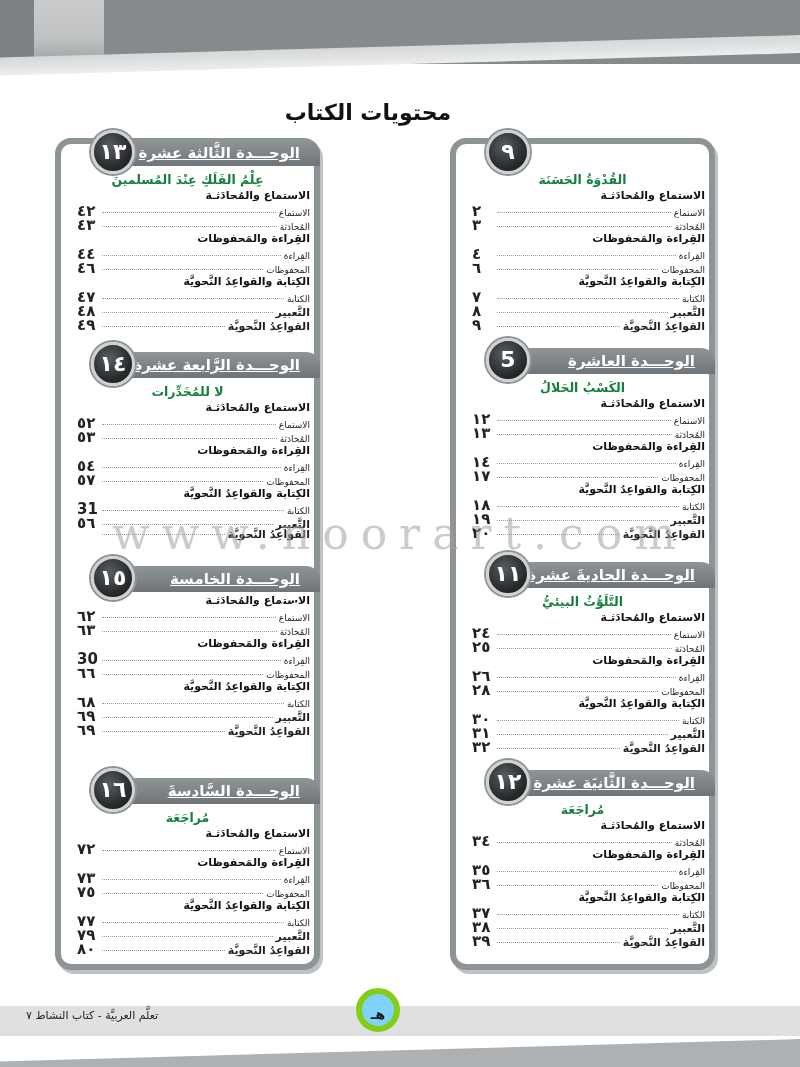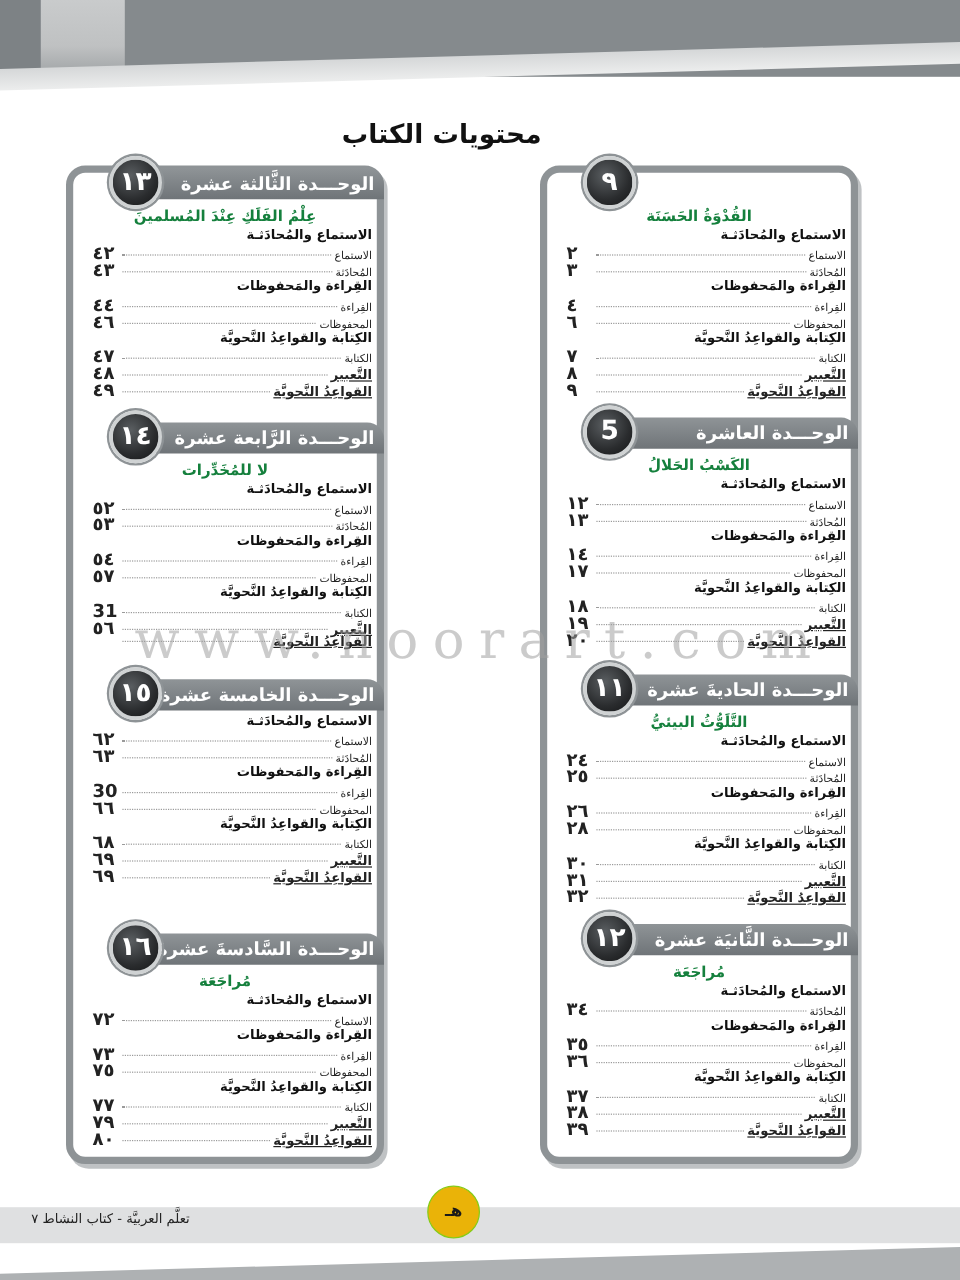--- a/index.html
+++ b/index.html
@@ -22,46 +22,46 @@
   
   .card { position: absolute; background: #ffffff; border: 6px solid #8e9396; border-radius: 16px;
     box-shadow: 3px 4px 0 #bfc2c4; }
   .card.right { left: 450px; top: 138px; width: 265px; height: 832px; }
   .card.left { left: 55px; top: 138px; width: 265px; height: 832px; }
 
   .unit { position: absolute; direction: rtl; }
   .unit-header { position: relative; height: 26px; }
   .unit-tab { position: absolute; right: -6px; top: 0; height: 26px; width: 190px;
     background: linear-gradient(180deg, #8f9497, #6f7478); border-radius: 0 14px 0 0;
-    color: #ffffff; font-weight: bold; font-size: 15px; line-height: 26px; padding-right: 8px; text-align: right; }
+    color: #ffffff; font-weight: bold; font-size: 15px; line-height: 26px; padding-right: 20px; text-align: right; text-decoration: underline; }
   .unit-badge { position: absolute; left: 30px; top: -10px; width: 44px; height: 44px; border-radius: 50%;
     background: radial-gradient(circle at 40% 35%, #5a5e61 0%, #2a2c2e 60%, #141516 100%);
     border: 3px solid #cfd2d3; box-shadow: 0 0 0 2px #8e9396;
     color: #ffffff; font-weight: bold; font-size: 22px; text-align: center; line-height: 38px; direction: rtl; }
 
   .lesson-title { text-align: center; font-weight: bold; font-size: 12.5px; margin-top: 6px; color: #15803d; }
   .section-title { font-weight: bold; font-size: 11px; margin-top: 2px; padding-right: 4px; color: #111; }
   .toc-row { display: flex; align-items: baseline; height: 14px; font-size: 9px; padding-right: 4px; color: #222; }
   .toc-row .label { white-space: nowrap; }
-  .toc-row .label.bold { font-weight: bold; font-size: 11px; text-decoration: underline; }
+  .toc-row .label.bold { font-weight: bold; font-size: 11px; }
   .toc-row .leader { flex: 1; border-bottom: 1px dotted #9a9a9a; margin: 0 3px; transform: translateY(-3px); }
   .toc-row .page { width: 22px; text-align: left; font-size: 15px; font-weight: bold; margin-left: 16px; }
 
   
   .watermark { position: absolute; left: 0; top: 508px; width: 800px; text-align: center;
     font-family: "DejaVu Serif", serif; font-size: 44px; letter-spacing: 12px; color: rgba(160,160,160,0.55);
     pointer-events: none; }
 
   
   .footer { position: absolute; left: 0; top: 1000px; width: 800px; height: 67px; overflow: hidden; }
   .footer .strip-light { position: absolute; left: 0; top: 6px; width: 800px; height: 30px; background: #dfe0e1; }
   .footer .strip-dark { position: absolute; left: -20px; top: 38px; width: 860px; height: 60px; background: #aeb1b3;
     transform: rotate(-1.6deg); transform-origin: right top; }
   .page-number { position: absolute; left: 356px; top: 988px; width: 44px; height: 44px; border-radius: 50%;
-    border: 1px solid #84cc16; background: #eab308; text-align: center; line-height: 40px; font-weight: bold; font-size: 14px; }
+    border: 6px solid #84cc16; background: #7dd3fc; text-align: center; line-height: 40px; font-weight: bold; font-size: 14px; }
   .footer-book { position: absolute; left: 26px; top: 1009px; font-size: 11px; direction: rtl; color: #222; }
 </style>
 </head>
 <body>
 
 <div class="top-banner">
   <div class="band-dark"></div>
   <div class="band-left"></div>
   <div class="band-photo"></div>
   <div class="band-light"></div>

